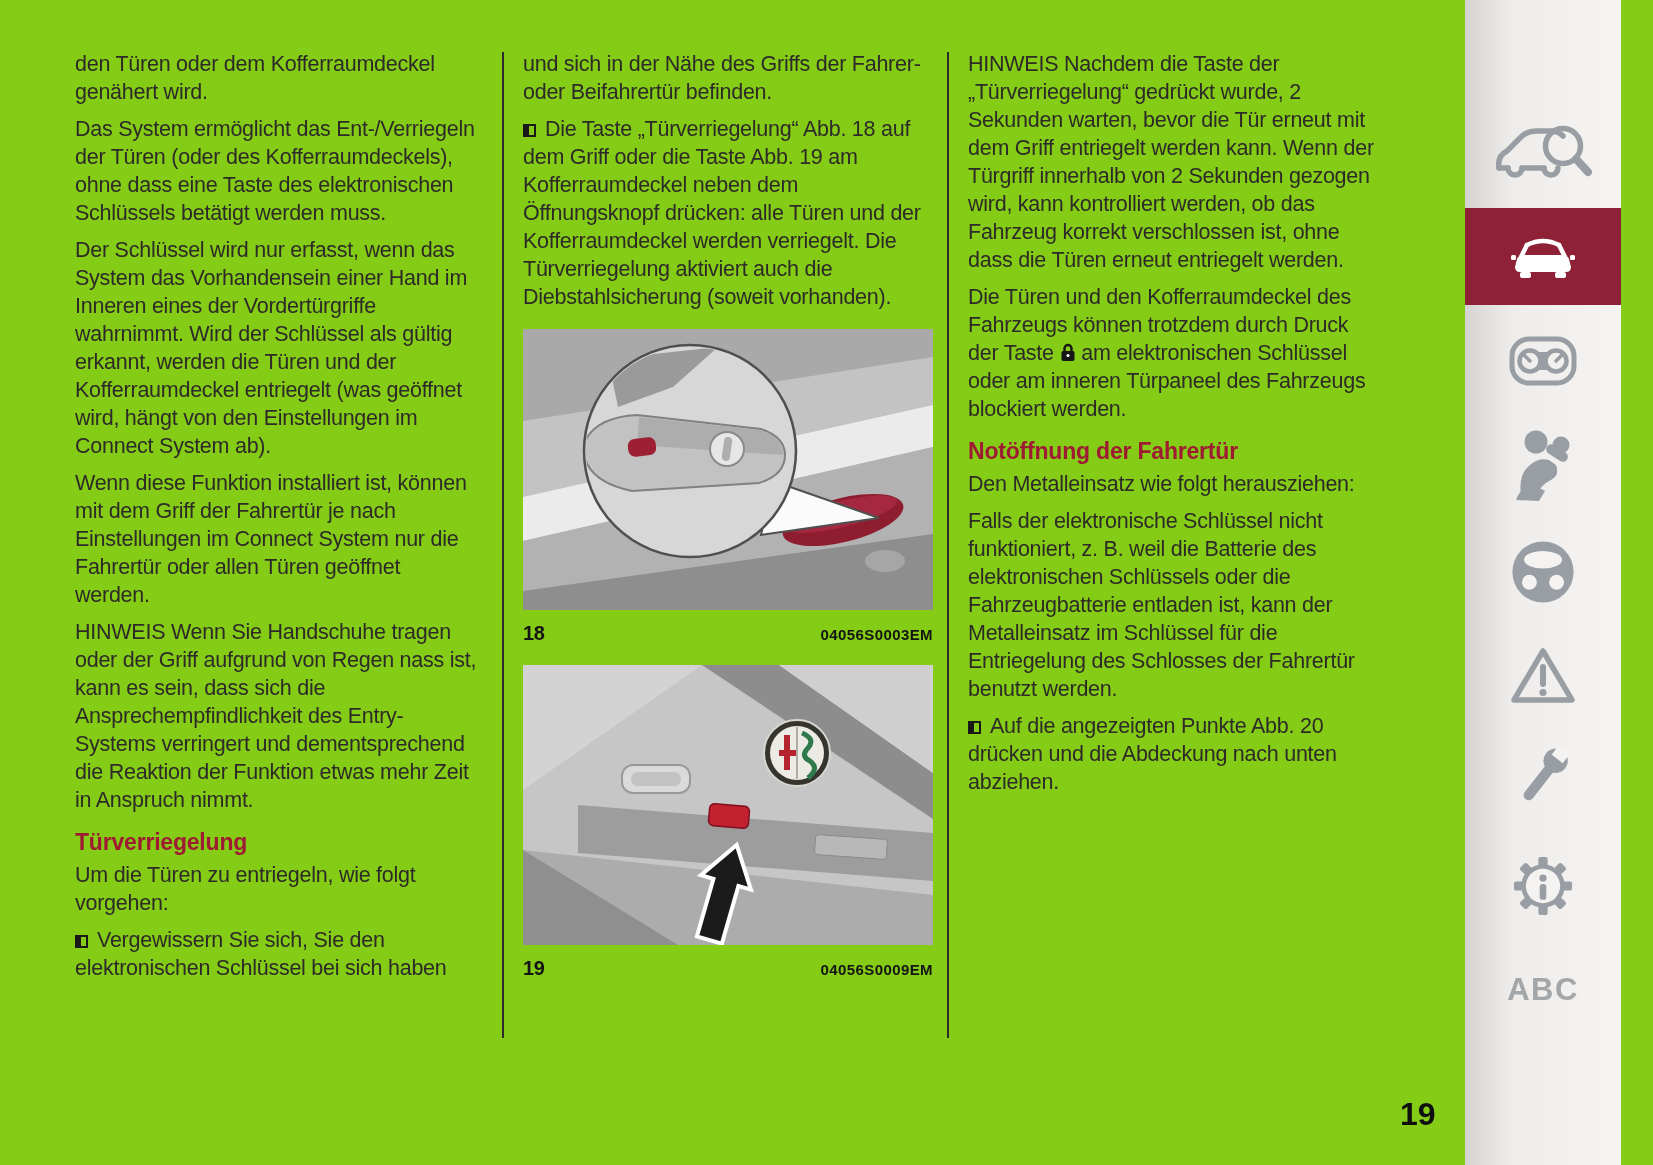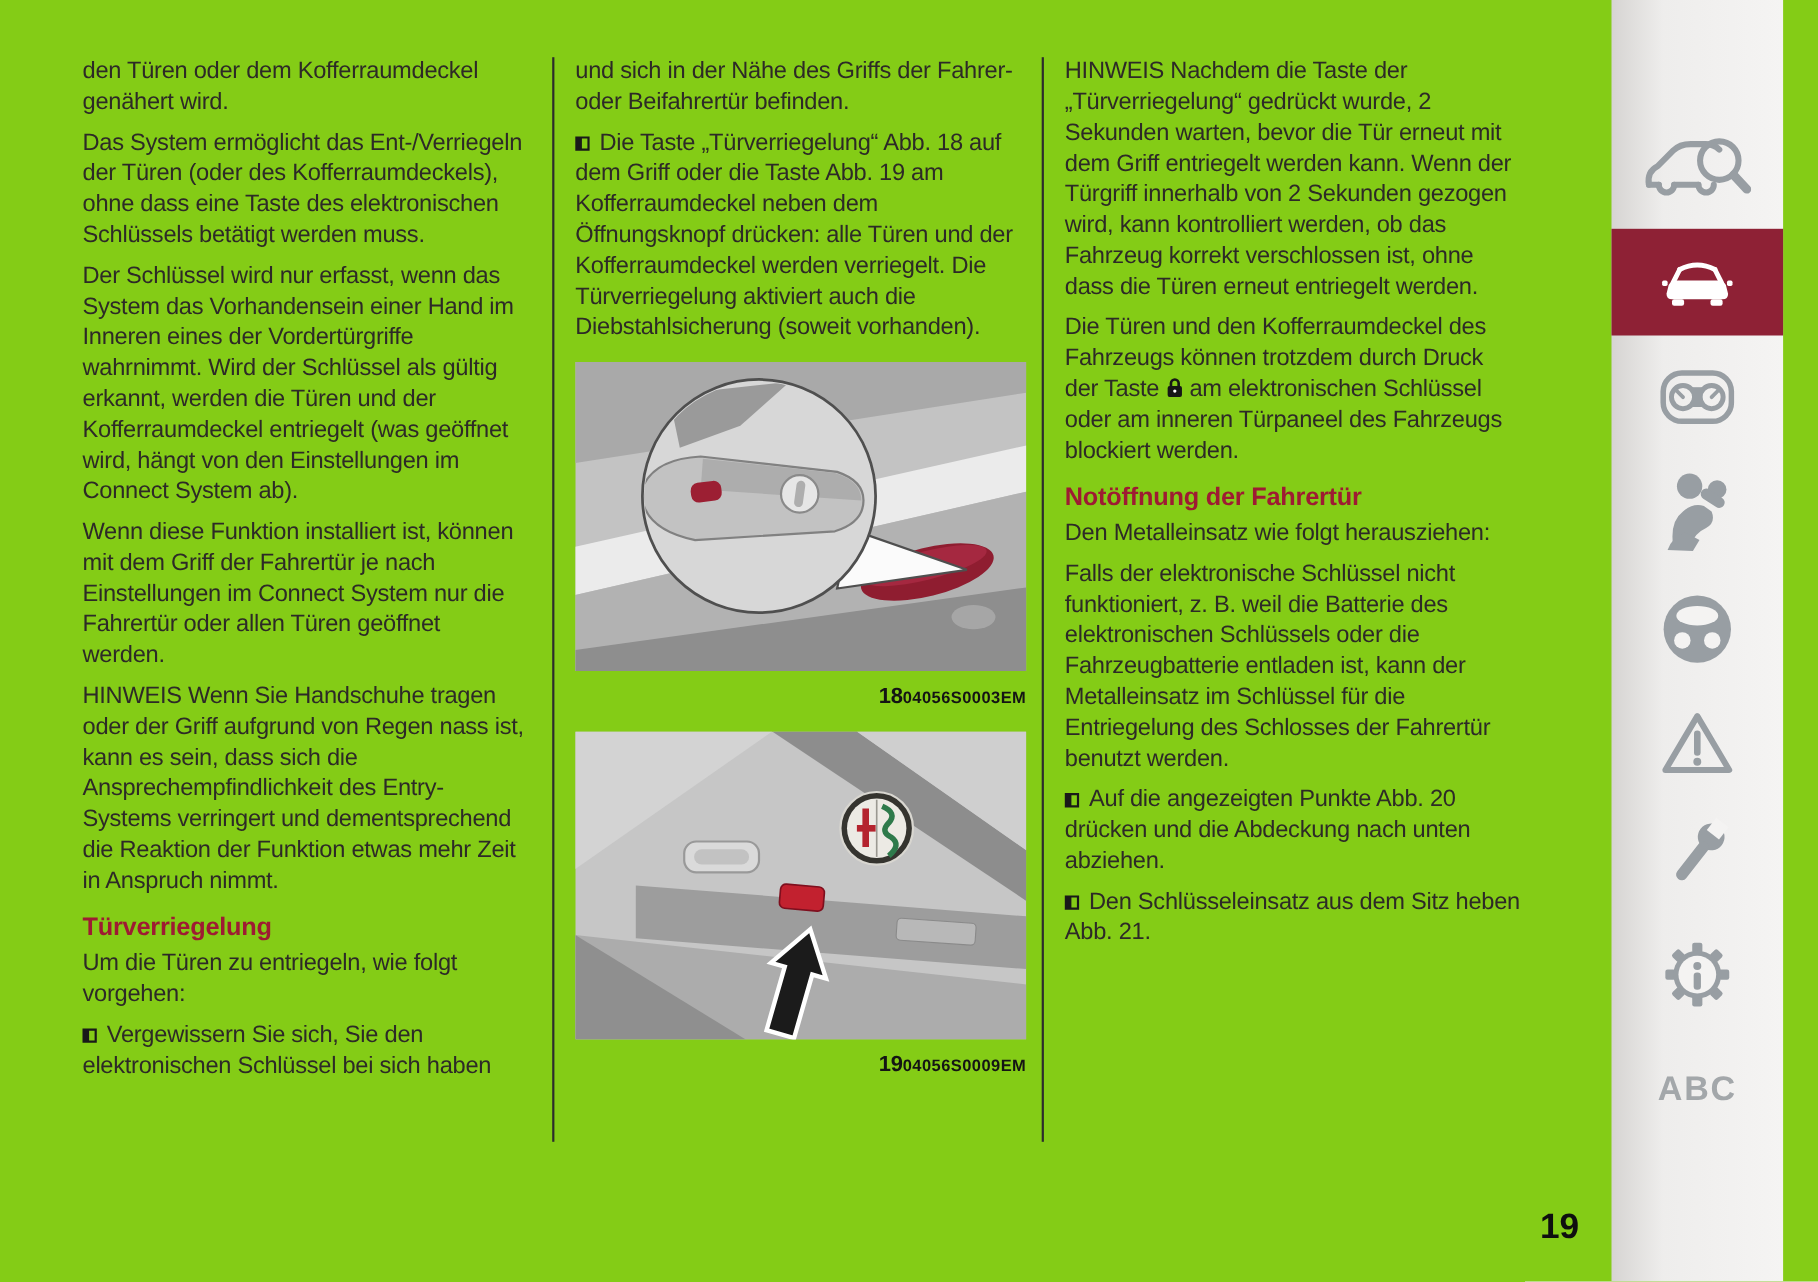--- a/index.html
+++ b/index.html
@@ -15,21 +15,21 @@
   h3.sec{font-size:23px;font-weight:bold;color:#9e1b33;margin:14px 0 5px 0;letter-spacing:-0.2px;}
   .bullet{
     display:inline-block;width:13px;height:13px;box-sizing:border-box;
     border:2.5px solid #191919;border-left-width:6px;margin-right:9px;vertical-align:-1px;
   }
   .divider{position:absolute;top:52px;height:986px;width:2px;background:#2c2c2c;}
   .d1{left:502px;} .d2{left:947px;}
   .fig{position:absolute;left:0;width:410px;margin:0;}
   #fig18{top:279px;} #fig19{top:615px;}
   .fig svg{display:block;}
-  .figcap{display:flex;justify-content:flex-end;align-items:baseline;margin-top:9px;font-weight:bold;color:#141414;}
+  .figcap{display:flex;justify-content:space-between;align-items:baseline;margin-top:9px;font-weight:bold;color:#141414;}
   .fig-num{font-size:20px;}
   .fig-code{font-size:15px;letter-spacing:0.4px;}
   .lock-icon svg{vertical-align:-2px;}
   .pagenum{position:absolute;left:1400px;top:1096px;font-size:32px;font-weight:bold;color:#0f0f0f;}
   
   .sidebar{
     position:absolute;left:1465px;top:0;width:156px;height:1165px;
     background:linear-gradient(90deg,#d6d4d2 0%,#eeedec 30%,#f5f4f3 100%);
   }
   .nav-item{position:absolute;left:0;width:100%;display:flex;justify-content:center;align-items:center;}
@@ -140,21 +140,20 @@
     <p>HINWEIS Nachdem die Taste der „Türverriegelung“ gedrückt wurde, 2 Sekunden warten, bevor die Tür erneut mit dem Griff entriegelt werden kann. Wenn der Türgriff innerhalb von 2 Sekunden gezogen wird, kann kontrolliert werden, ob das Fahrzeug korrekt verschlossen ist, ohne dass die Türen erneut entriegelt werden.</p>
     <p><span>Die Türen und den Kofferraumdeckel des Fahrzeugs können trotzdem durch Druck der Taste </span><span class="lock-icon"><svg width="16" height="19" viewBox="0 0 16 19">
             <path d="M4.5,8 V5.5 a3.5,3.5 0 0 1 7,0 V8" fill="none" stroke="#161616" stroke-width="2.4"></path>
             <rect x="1.5" y="8" width="13" height="10" rx="1.8" fill="#161616"></rect>
             <circle cx="8" cy="12.5" r="1.5" fill="#ffffff"></circle>
           </svg></span><span> am elektronischen Schlüssel oder am inneren Türpaneel des Fahrzeugs blockiert werden.</span></p>
     <h3 class="sec">Notöffnung der Fahrertür</h3>
     <p>Den Metalleinsatz wie folgt herausziehen:</p>
     <p>Falls der elektronische Schlüssel nicht funktioniert, z. B. weil die Batterie des elektronischen Schlüssels oder die Fahrzeugbatterie entladen ist, kann der Metalleinsatz im Schlüssel für die Entriegelung des Schlosses der Fahrertür benutzt werden.</p>
     <p class="li"><span class="bullet"></span><span>Auf die angezeigten Punkte Abb. 20 drücken und die Abdeckung nach unten abziehen.</span></p>
-    <p class="li"><span class="bullet"></span><span>Den Schlüsseleinsatz aus dem Sitz heben Abb. 21.</span></p>
   </section>
 
   <div class="pagenum">19</div>
 
   <aside class="sidebar">
 
     <div class="nav-item" id="nav-1">
       <svg width="98" height="72" viewBox="0 0 98 72" class="gray-ic">
         <g fill="none" stroke="#989ea3" stroke-width="5.5" stroke-linecap="round" stroke-linejoin="round">
           <path d="M5,53 Q3,41 13,36 L27,22 Q33,16 43,16 L57,16 Q64,16 69,21"></path>

